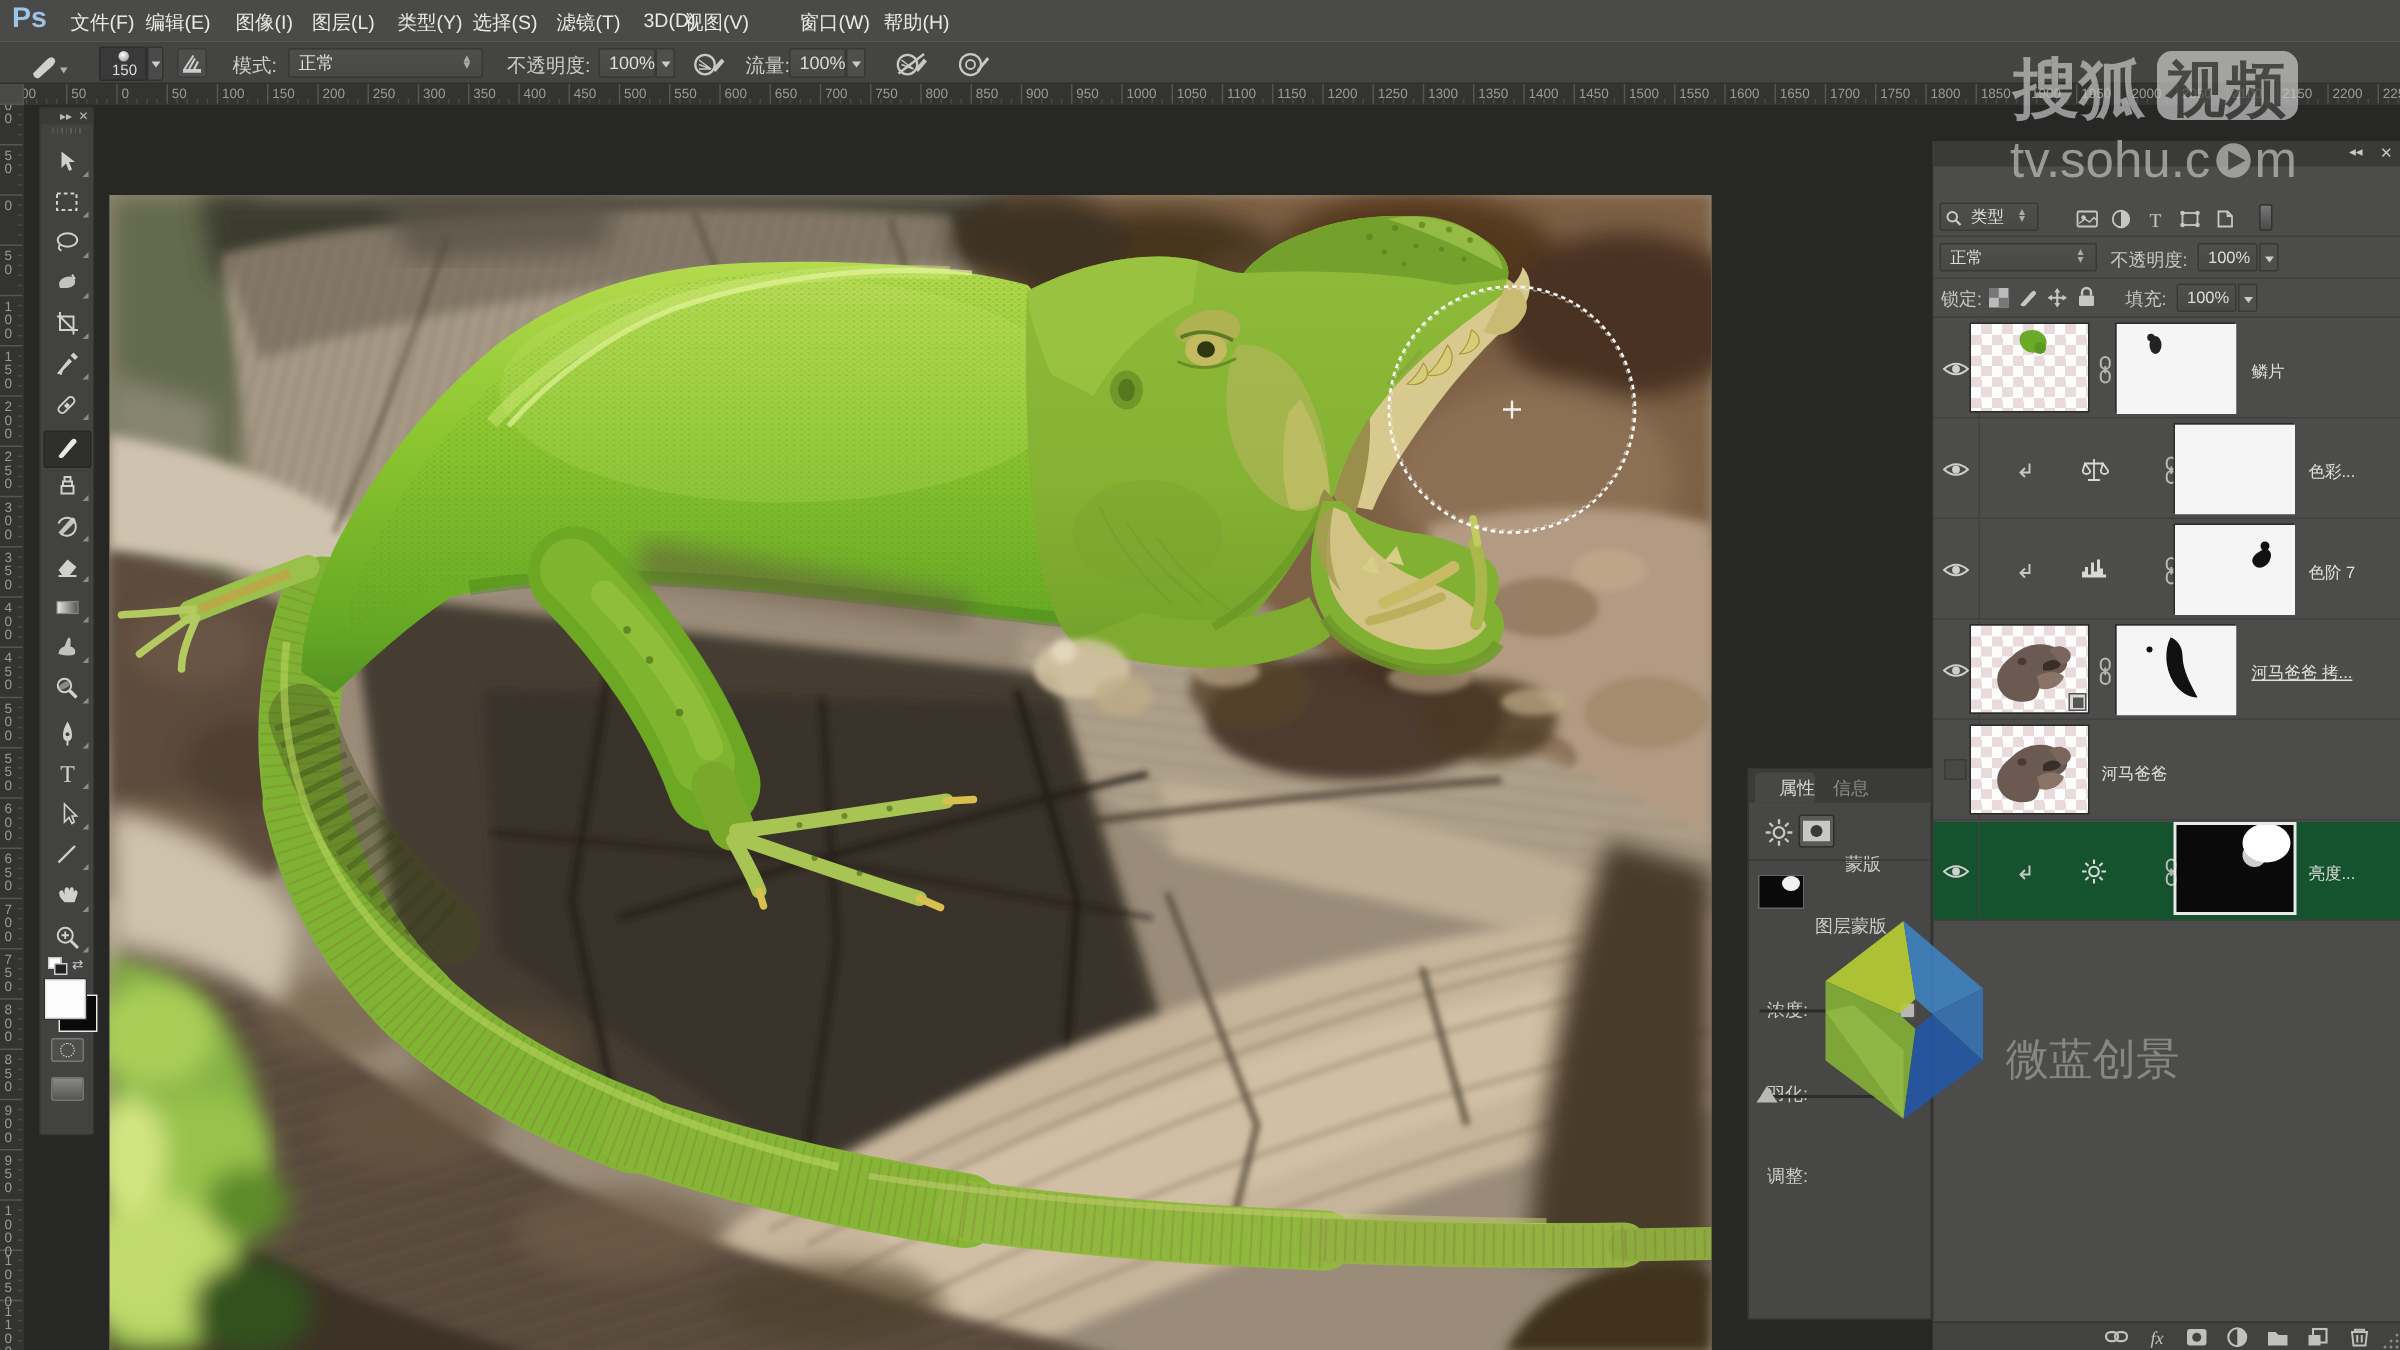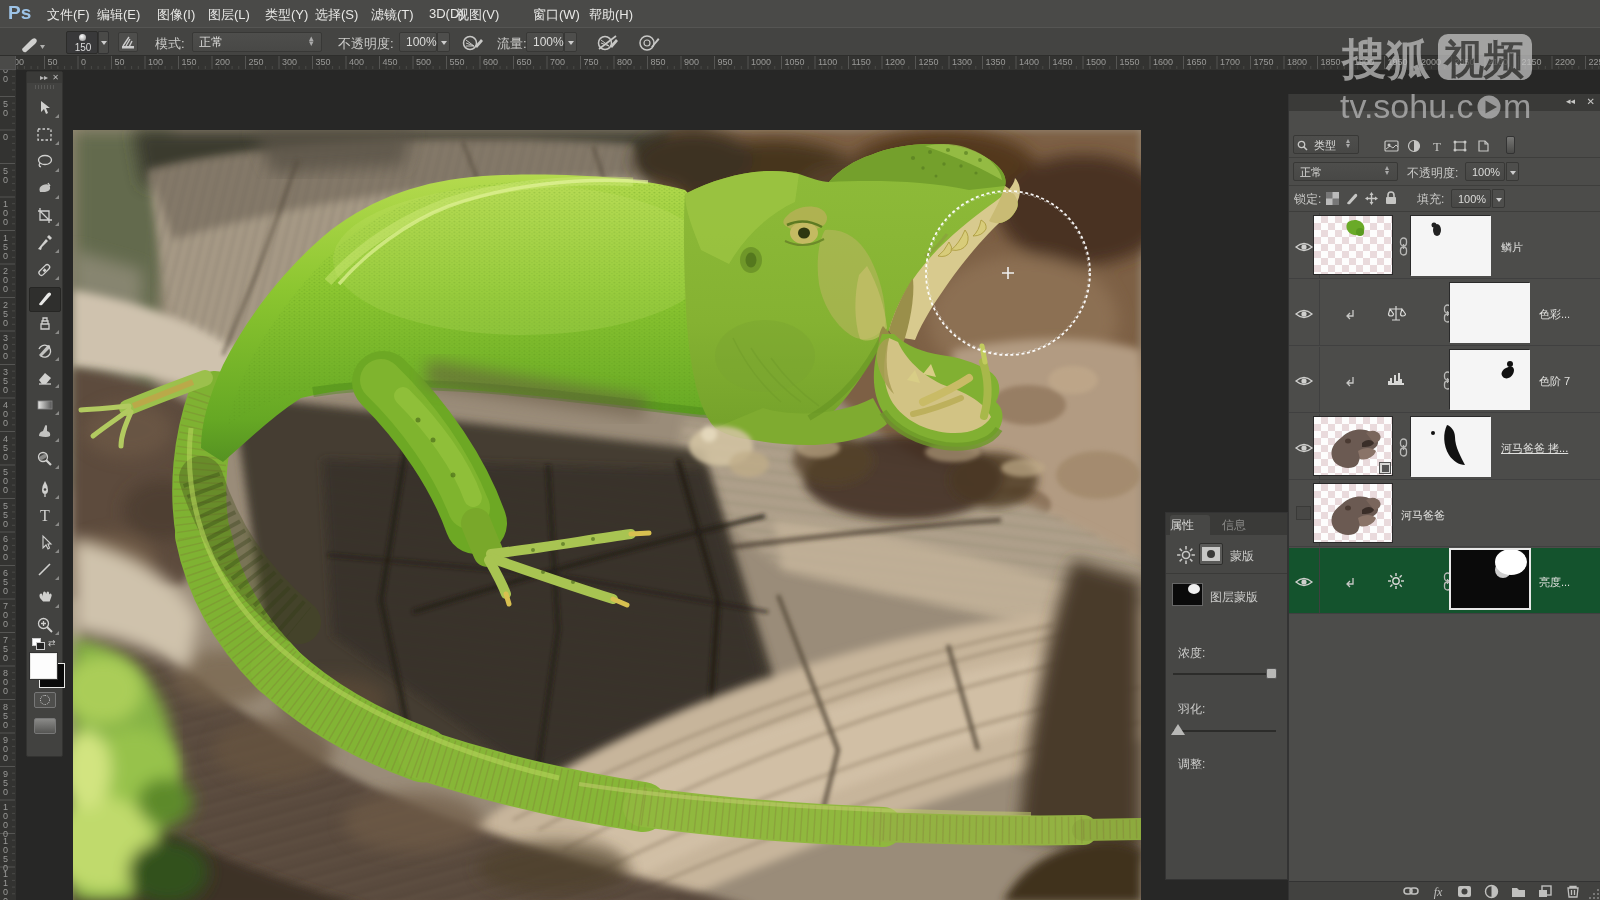--- a/index.html
+++ b/index.html
@@ -14,21 +14,21 @@
 .optlab { position:absolute; top:7px; }
 .toolbar { left:26px; top:71px; width:37px; height:686px; background:#424240; border:1px solid #333331; border-radius:2px; }
 .toolhead { position:absolute; left:0px; top:0px; width:35px; height:11px; background:#3a3a38; color:#bbb; }
 .tool { position:absolute; left:2px; width:31px; height:24px; color:#d0d0ce; text-align:center; }
 .tool svg { display:block; margin:0 auto; }
 .layrow { position:absolute; left:0; width:312px; height:66px; background:#4e4e4c; border-bottom:1px solid #404040;}
 .lthumb { position:absolute; width:80px; height:60px; border:1px solid #2a2a2a; }
 .checker { background: repeating-conic-gradient(#e9dadc 0% 25%, #fdfdfd 0% 50%); background-size:14px 14px; }
 .eye { position:absolute; left:6px; width:20px; height:14px; }
 .lname { position:absolute; font-size:11px; color:#e0e0de; }
-.propname { font-size:12px; color:#ccccca; }
+.propname { font-size:12px; color:#ccccca;margin-top:20px; }
 .slider { position:absolute; height:2px; background:#2c2c2a; }
 </style></head>
 <body>
 <div id="stage">
 
 <div class="abs menubar">
   <div class="pslogo">Ps</div>
   <div class="item" style="left:47px">文件(F)</div>
   <div class="item" style="left:97px">编辑(E)</div>
   <div class="item" style="left:157px">图像(I)</div>
@@ -1250,21 +1250,21 @@
             <circle cx="10" cy="6" r="1"></circle>
             <circle cx="2" cy="10" r="1"></circle>
             <circle cx="6" cy="10" r="1"></circle>
             <circle cx="10" cy="10" r="1"></circle>
           </g>
         </svg>
       </div>
     </div>
     <div class="abs" style="left:1165px;top:512px;width:123px;height:368px;background:#474745;border:1px solid #333">
       <div style="position:absolute;left:0;top:0;width:121px;height:22px;background:#3a3a38">
-        <div style="position:absolute;left:4px;top:2px;width:40px;height:20px;background:#474745;border-radius:3px 3px 0 0;color:#d8d8d6;font-size:12px;text-align:left;line-height:20px">属性</div>
+        <div style="position:absolute;left:4px;top:2px;width:40px;height:20px;background:#474745;border-radius:3px 3px 0 0;color:#d8d8d6;font-size:12px;text-align:right;line-height:20px">属性</div>
         <div style="position:absolute;left:48px;top:2px;width:40px;height:20px;color:#8a8a88;font-size:12px;text-align:center;line-height:20px">信息</div>
       </div>
       <svg style="position:absolute;left:10px;top:32px" width="20" height="20" viewBox="0 0 18 18">
         <circle cx="9" cy="9" r="3.2" fill="none" stroke="#c8c8c6" stroke-width="1.4"></circle>
         <g stroke="#c8c8c6" stroke-width="1.4">
           <line x1="9" y1="1" x2="9" y2="4"></line>
           <line x1="9" y1="14" x2="9" y2="17"></line>
           <line x1="1" y1="9" x2="4" y2="9"></line>
           <line x1="14" y1="9" x2="17" y2="9"></line>
           <line x1="3.3" y1="3.3" x2="5.4" y2="5.4"></line>
@@ -1296,12 +1296,24 @@
 <g opacity="0.72">
 <text x="2" y="44" font-family="Liberation Sans" font-size="44" font-weight="bold" fill="#c2c2c2">搜狐</text>
 <rect x="98" y="4" width="94" height="46" rx="10" fill="#c8c8c8"></rect>
 <text x="104" y="43" font-family="Liberation Sans" font-size="40" font-weight="bold" fill="#4a4a48">视频</text>
 <text x="0" y="88" font-family="Liberation Sans" font-size="34" fill="#bdbdbd">tv.sohu.c</text>
           <circle cx="149" cy="77" r="11.5" fill="#bdbdbd"></circle>
           <path d="M145.5,70.5 L157,77 L145.5,83.5 Z" fill="#4a4a48"></path>
           <text x="163" y="88" font-family="Liberation Sans" font-size="34" fill="#bdbdbd">m</text>
 </g>
       </svg></div>
+    <div class="abs" style="left:1206px;top:608px;width:300px;height:145px;z-index:50">
+<svg width="300" height="145" viewBox="0 0 300 145">
+<g opacity="0.93">
+<polygon points="63,6 11,46 60,68 71,58" fill="#b4cb33"></polygon>
+<polygon points="63,6 71,58 82,68 116,51" fill="#3f86c7" opacity="0.92"></polygon>
+<polygon points="116,51 82,68 116,99" fill="#3575b8" opacity="0.92"></polygon>
+<polygon points="11,46 11,99 63,138 71,78 60,68" fill="#83ad36"></polygon>
+<polygon points="11,66 63,138 63,92 30,62" fill="#97c247" opacity="0.9"></polygon>
+<polygon points="71,78 82,68 116,99 63,138" fill="#2357a9" opacity="0.95"></polygon>
+</g>
+<text x="131" y="108" font-family="Liberation Sans" font-size="29" fill="#9a9a98" opacity="0.75">微蓝创景</text>
+</svg></div>
   </div>
 </body></html>

